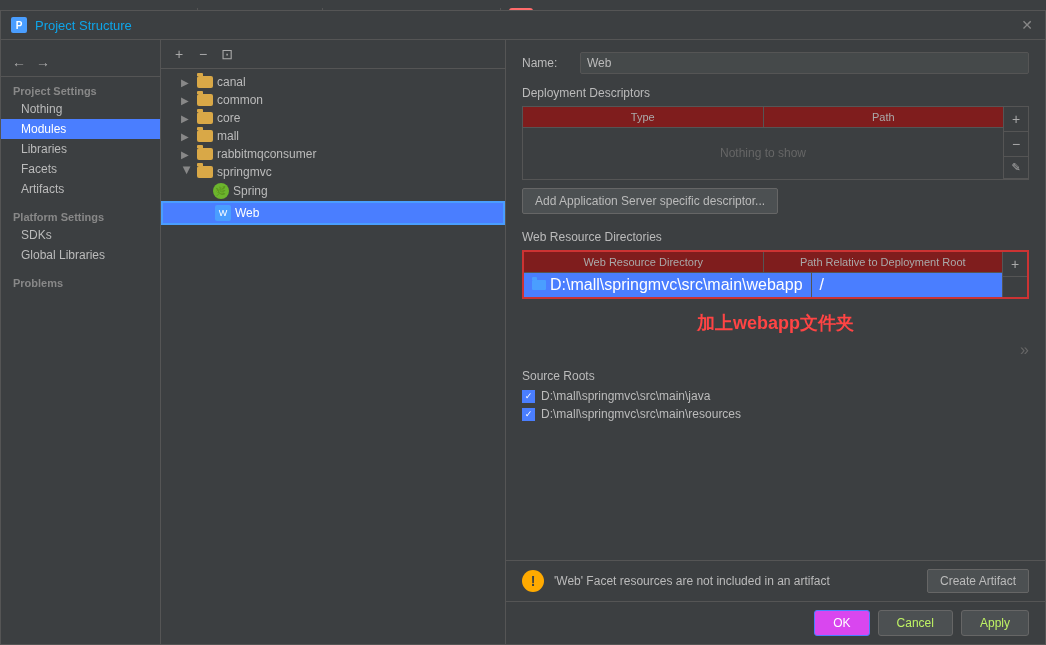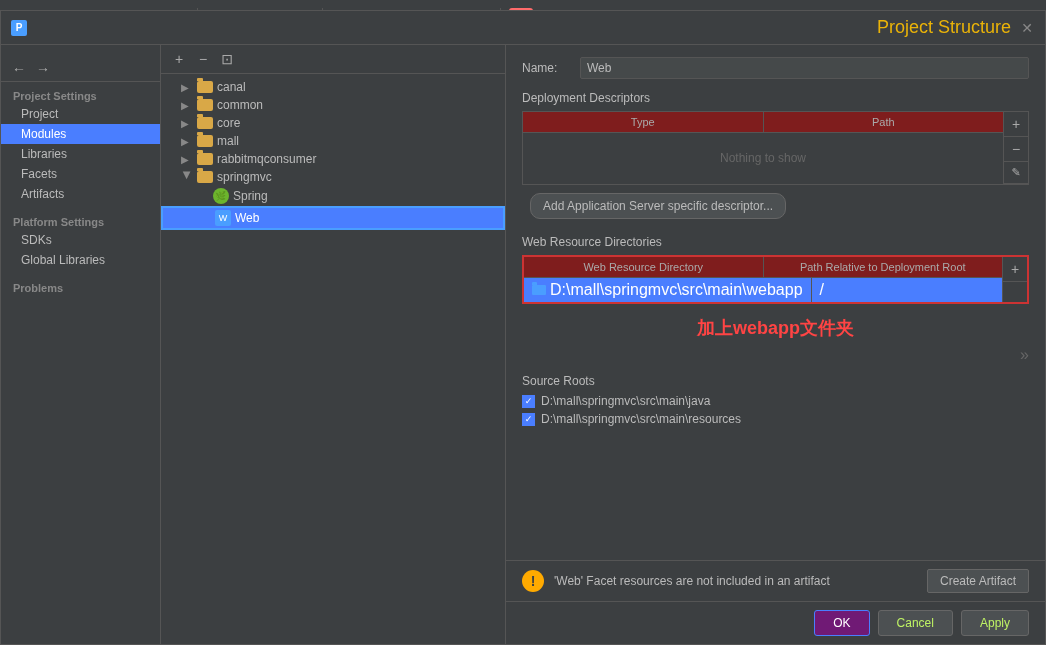--- a/index.html
+++ b/index.html
@@ -78,24 +78,23 @@
       gap: 8px;
     }
     .dialog-title-icon {
       width: 16px; height: 16px;
       background: #4a9eff;
       border-radius: 2px;
       display: flex; align-items: center; justify-content: center;
       color: white; font-size: 10px; font-weight: bold;
     }
     .dialog-title-text {
-      font-size: 18px;
-      color: #eab308;
-      flex: 1;
-      text-align: right;
+      font-size: 13px;
+      color: #0ea5e9;
+      flex: 1;
     }
     .dialog-close {
       width: 16px; height: 16px;
       cursor: pointer;
       display: flex; align-items: center; justify-content: center;
       color: #888;
       font-size: 14px;
     }
 
     .dialog-body {
@@ -325,24 +324,23 @@
       border: 2px solid #cc3333 !important;
     }
 
     .add-descriptor-btn {
       background: #4c5052;
       border: 1px solid #666;
       color: #bbbbbb;
       padding: 5px 12px;
       font-size: 12px;
       cursor: pointer;
-      border-radius: 10px;
+      border-radius: 2px;
       margin-bottom: 16px;
       display: inline-block;
-      margin-left: 8px;
     }
 
     .source-roots-section { margin-top: 8px; }
     .source-root-item {
       display: flex;
       align-items: center;
       gap: 6px;
       margin-bottom: 4px;
     }
     .checkbox {
@@ -399,21 +397,21 @@
       background: #3c3f41;
     }
     .btn {
       padding: 5px 18px;
       font-size: 12px;
       cursor: pointer;
       border-radius: 3px;
       border: 1px solid #666;
     }
     .btn-primary {
-      background: #701a75;
+      background: #d946ef;
       border-color: #4a7eff;
       color: white;
       text-align: right;
     }
     .btn-default {
       background: #4c5052;
       color: #bef264;
     }
 
     
@@ -486,21 +484,21 @@
   </div>
 
   <div class="dialog-body">
 
     <div class="sidebar">
       <div style="display:flex;gap:4px;padding:4px 8px;border-bottom:1px solid #555;margin-bottom:4px;">
         <div class="tree-toolbar-btn">←</div>
         <div class="tree-toolbar-btn">→</div>
       </div>
       <div class="sidebar-section-title">Project Settings</div>
-      <div class="sidebar-item">Project</div>
+      <div class="sidebar-item">Nothing</div>
       <div class="sidebar-item active">Modules</div>
       <div class="sidebar-item">Libraries</div>
       <div class="sidebar-item">Facets</div>
       <div class="sidebar-item">Artifacts</div>
       <div class="sidebar-section-title" style="margin-top:8px;">Platform Settings</div>
       <div class="sidebar-item">SDKs</div>
       <div class="sidebar-item">Global Libraries</div>
       <div class="sidebar-section-title" style="margin-top:8px;">Problems</div>
     </div>
 

